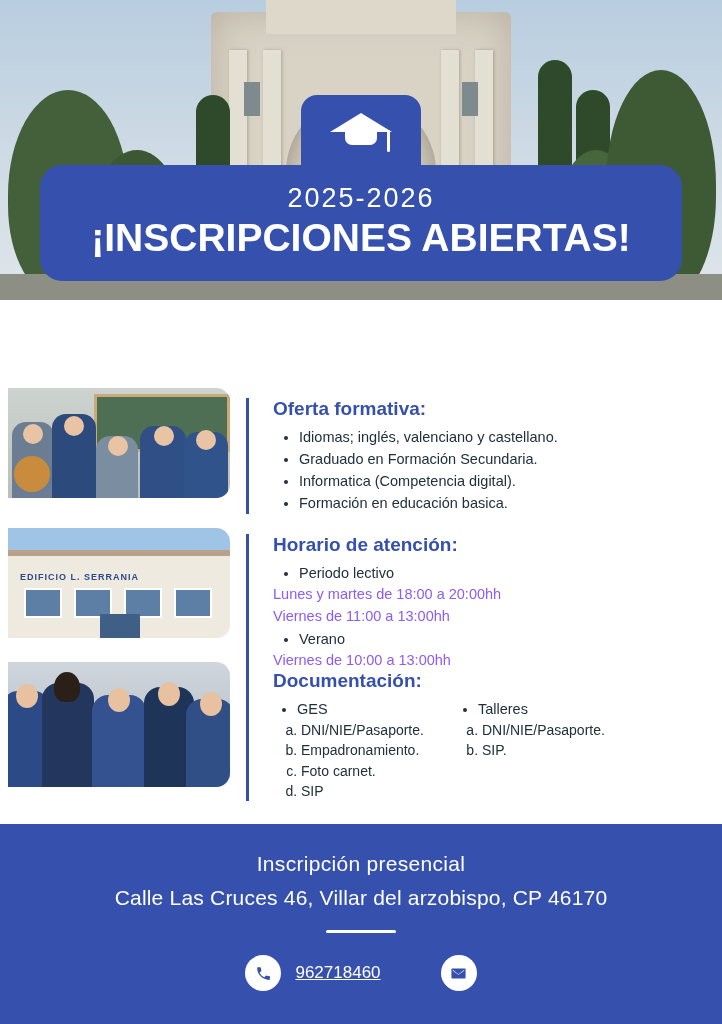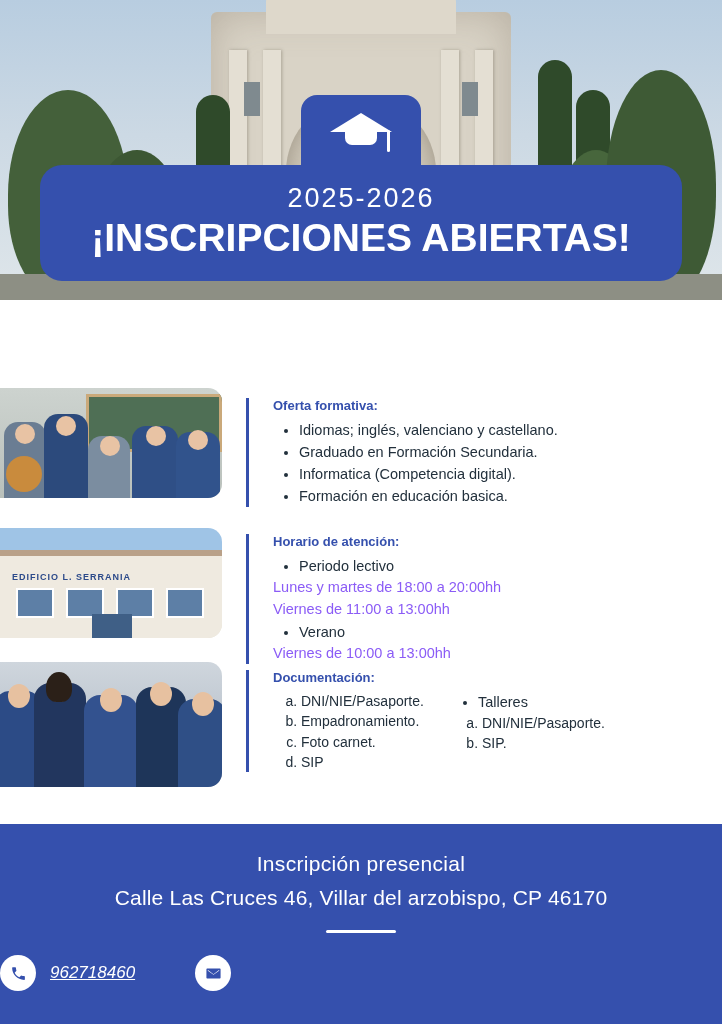--- a/index.html
+++ b/index.html
@@ -223,21 +223,21 @@
     position: absolute;
     left: 0;
     width: 722px;
   }
   .sec1 { top: 388px; }
   .sec2 { top: 528px; }
   .sec3 { top: 662px; }
 
   .photo {
     position: absolute;
-    left: 0;
+    left: 8px;
     width: 222px;
     height: 110px;
     border-radius: 0 14px 14px 0;
     overflow: hidden;
   }
   .sec3 .photo { height: 125px; }
 
   
   .ph1 { background: linear-gradient(#cdd3cf, #b9c0bb); }
   .ph1 .board {
@@ -322,21 +322,21 @@
     border-left: 3px solid #3550ad;
     box-sizing: border-box;
     width: 470px;
   }
   .sec1 .text-block { top: 10px; }
   .sec2 .text-block { top: 6px; }
   .sec3 .text-block { top: 8px; }
 
   .heading {
     color: #3550ad;
-    font-size: 13px;
+    font-size: 19px;
     font-weight: bold;
     margin: 0 0 6px;
   }
   ul.bullets {
     margin: 0;
     padding-left: 26px;
     color: #22303c;
     font-size: 14.5px;
     line-height: 1.52;
   }
@@ -386,24 +386,23 @@
   }
   .divider {
     width: 70px;
     height: 3px;
     background: #ffffff;
     margin: 20px auto 0;
     border-radius: 2px;
   }
   .contacts {
     display: flex;
-    justify-content: flex-start;
+    justify-content: center;
     gap: 60px;
     margin-top: 22px;
-    font-style: italic;
   }
   .contact {
     display: flex;
     align-items: center;
     gap: 14px;
   }
   .cicon {
     width: 36px;
     height: 36px;
     border-radius: 50%;
@@ -524,20 +523,23 @@
         <div class="head g2"></div>
         <div class="head g3"></div>
       <div class="head g4"></div>
         <div class="head g5"></div>
       <div class="hair hr2"></div>
     </div>
     <div class="text-block">
       <p class="heading">Documentación:</p>
       <div class="doc-cols">
         <div class="doc-col">
+          <ul class="bullets">
+            <li>GES</li>
+          </ul>
           <ol class="sub">
             <li>DNI/NIE/Pasaporte.</li>
             <li>Empadronamiento.</li>
             <li>Foto carnet.</li>
             <li>SIP</li>
           </ol>
         </div>
         <div class="doc-col">
           <ul class="bullets">
             <li>Talleres</li>

